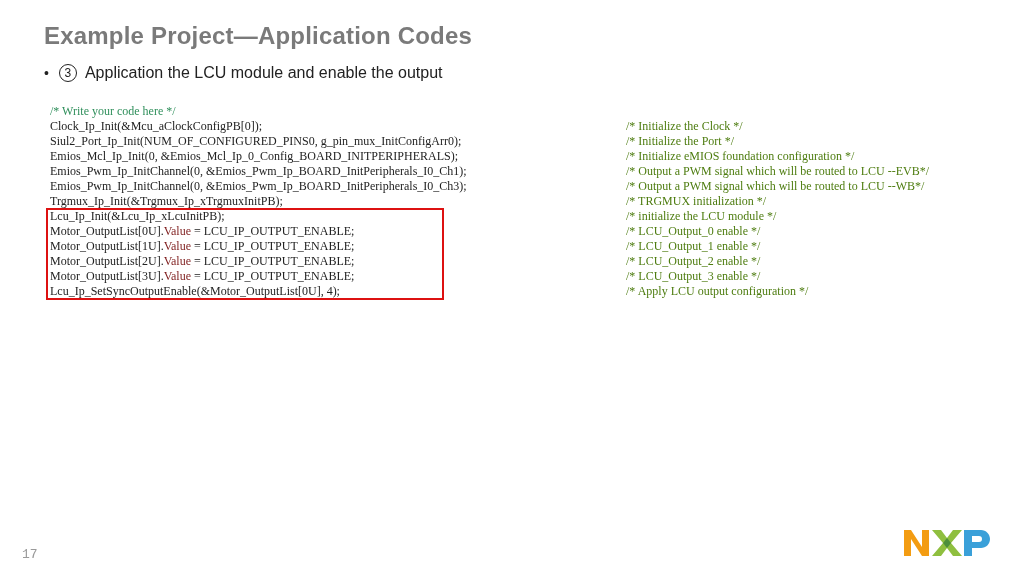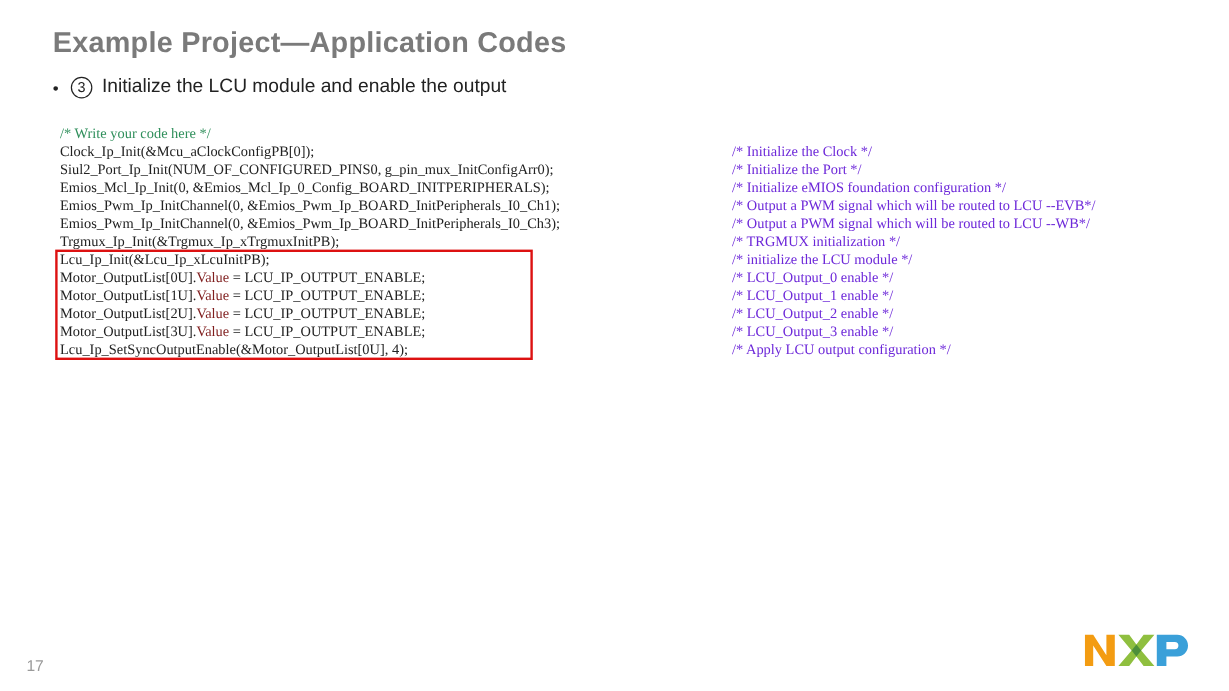--- a/index.html
+++ b/index.html
@@ -5,37 +5,37 @@
   * { margin: 0; padding: 0; box-sizing: border-box; }
   html, body { width: 1024px; height: 576px; font-family: Arial, Helvetica, sans-serif; background: #fff; overflow: hidden; }
   .slide { position: relative; width: 1024px; height: 576px; padding: 22px 44px 0 44px; }
   .title { font-size: 24px; font-weight: bold; color: #7a7a7a; letter-spacing: 0.2px; }
   .bullet-row { display: flex; align-items: center; margin-top: 14px; font-size: 16px; color: #222; }
   .dot { font-size: 14px; color: #222; margin-right: 10px; }
   .circ-num { display: inline-flex; align-items: center; justify-content: center; width: 18px; height: 18px; border: 1px solid #222; border-radius: 50%; font-size: 12px; margin-right: 8px; }
   .code-area { position: relative; margin-top: 22px; margin-left: 6px; font-family: Liberation Serif, serif; font-size: 12px; line-height: 15px; color: #222; white-space: pre; }
   .row { height: 15px; }
   .code { display: inline-block; width: 560px; vertical-align: top; }
-  .cmt  { display: inline-block; color: #6d28d9; vertical-align: top; }
+  .cmt  { display: inline-block; color: #4d7c0f; vertical-align: top; margin-left: 16px; }
   .cmt-only { color: #2f8f5b; }
   .kw-val { color: #7f1d1d; }
   .hilite { position: absolute; border: 2px solid #d11; pointer-events: none; }
-  .pagefoot { position: absolute; left: 22px; bottom: 14px; color: #9a9a9a; font-size: 13px; }
+  .pagefoot { position: absolute; left: 22px; bottom: 14px; color: #9a9a9a; font-size: 13px; font-family: Liberation Mono, monospace; }
   .logo { position: absolute; right: 34px; bottom: 14px; }
 </style>
 </head>
 <body>
 
 <div class="slide">
   <div class="title">Example Project—Application Codes</div>
 
   <div class="bullet-row">
     <span class="dot">•</span>
     <span class="circ-num">3</span>
-    <span>Initialize the LCU module and enable the output</span>
+    <span>Application the LCU module and enable the output</span>
   </div>
 
   <div class="code-area" id="code-area"><div class="row"><span class="cmt-only">/* Write your code here */</span></div><div class="row"><span class="code">Clock_Ip_Init(&amp;Mcu_aClockConfigPB[0]);</span><span class="cmt">/* Initialize the Clock */</span></div><div class="row"><span class="code">Siul2_Port_Ip_Init(NUM_OF_CONFIGURED_PINS0, g_pin_mux_InitConfigArr0);</span><span class="cmt">/* Initialize the Port */</span></div><div class="row"><span class="code">Emios_Mcl_Ip_Init(0, &amp;Emios_Mcl_Ip_0_Config_BOARD_INITPERIPHERALS);</span><span class="cmt">/* Initialize eMIOS foundation configuration */</span></div><div class="row"><span class="code">Emios_Pwm_Ip_InitChannel(0, &amp;Emios_Pwm_Ip_BOARD_InitPeripherals_I0_Ch1);</span><span class="cmt">/* Output a PWM signal which will be routed to LCU --EVB*/</span></div><div class="row"><span class="code">Emios_Pwm_Ip_InitChannel(0, &amp;Emios_Pwm_Ip_BOARD_InitPeripherals_I0_Ch3);</span><span class="cmt">/* Output a PWM signal which will be routed to LCU --WB*/</span></div><div class="row"><span class="code">Trgmux_Ip_Init(&amp;Trgmux_Ip_xTrgmuxInitPB);</span><span class="cmt">/* TRGMUX initialization */</span></div><div class="row"><span class="code">Lcu_Ip_Init(&amp;Lcu_Ip_xLcuInitPB);</span><span class="cmt">/* initialize the LCU module */</span></div><div class="row"><span class="code"><span>Motor_OutputList[0U].</span><span class="kw-val">Value</span><span> = LCU_IP_OUTPUT_ENABLE;</span></span><span class="cmt">/* LCU_Output_0 enable */</span></div><div class="row"><span class="code"><span>Motor_OutputList[1U].</span><span class="kw-val">Value</span><span> = LCU_IP_OUTPUT_ENABLE;</span></span><span class="cmt">/* LCU_Output_1 enable */</span></div><div class="row"><span class="code"><span>Motor_OutputList[2U].</span><span class="kw-val">Value</span><span> = LCU_IP_OUTPUT_ENABLE;</span></span><span class="cmt">/* LCU_Output_2 enable */</span></div><div class="row"><span class="code"><span>Motor_OutputList[3U].</span><span class="kw-val">Value</span><span> = LCU_IP_OUTPUT_ENABLE;</span></span><span class="cmt">/* LCU_Output_3 enable */</span></div><div class="row"><span class="code">Lcu_Ip_SetSyncOutputEnable(&amp;Motor_OutputList[0U], 4);</span><span class="cmt">/* Apply LCU output configuration */</span></div><div class="hilite" style="top: 104px; left: -4px; width: 398px; height: 92px;"></div></div>
 
   <div class="pagefoot">17</div>
 
   <div class="logo">
     <svg width="86" height="30" viewBox="0 0 86 30">
 
       <g>

